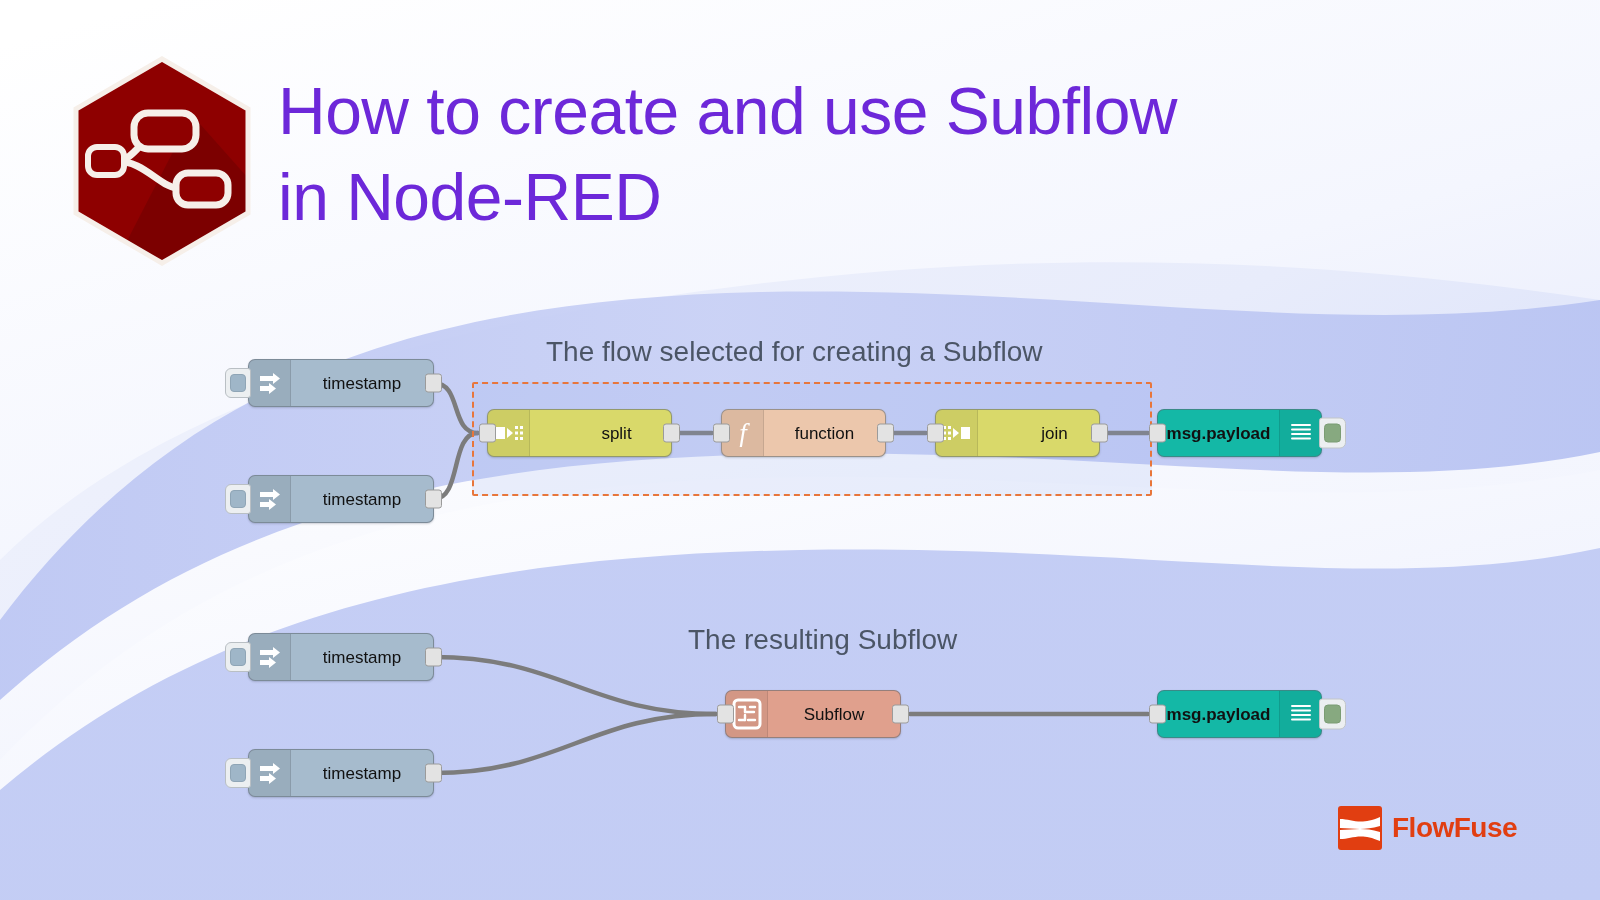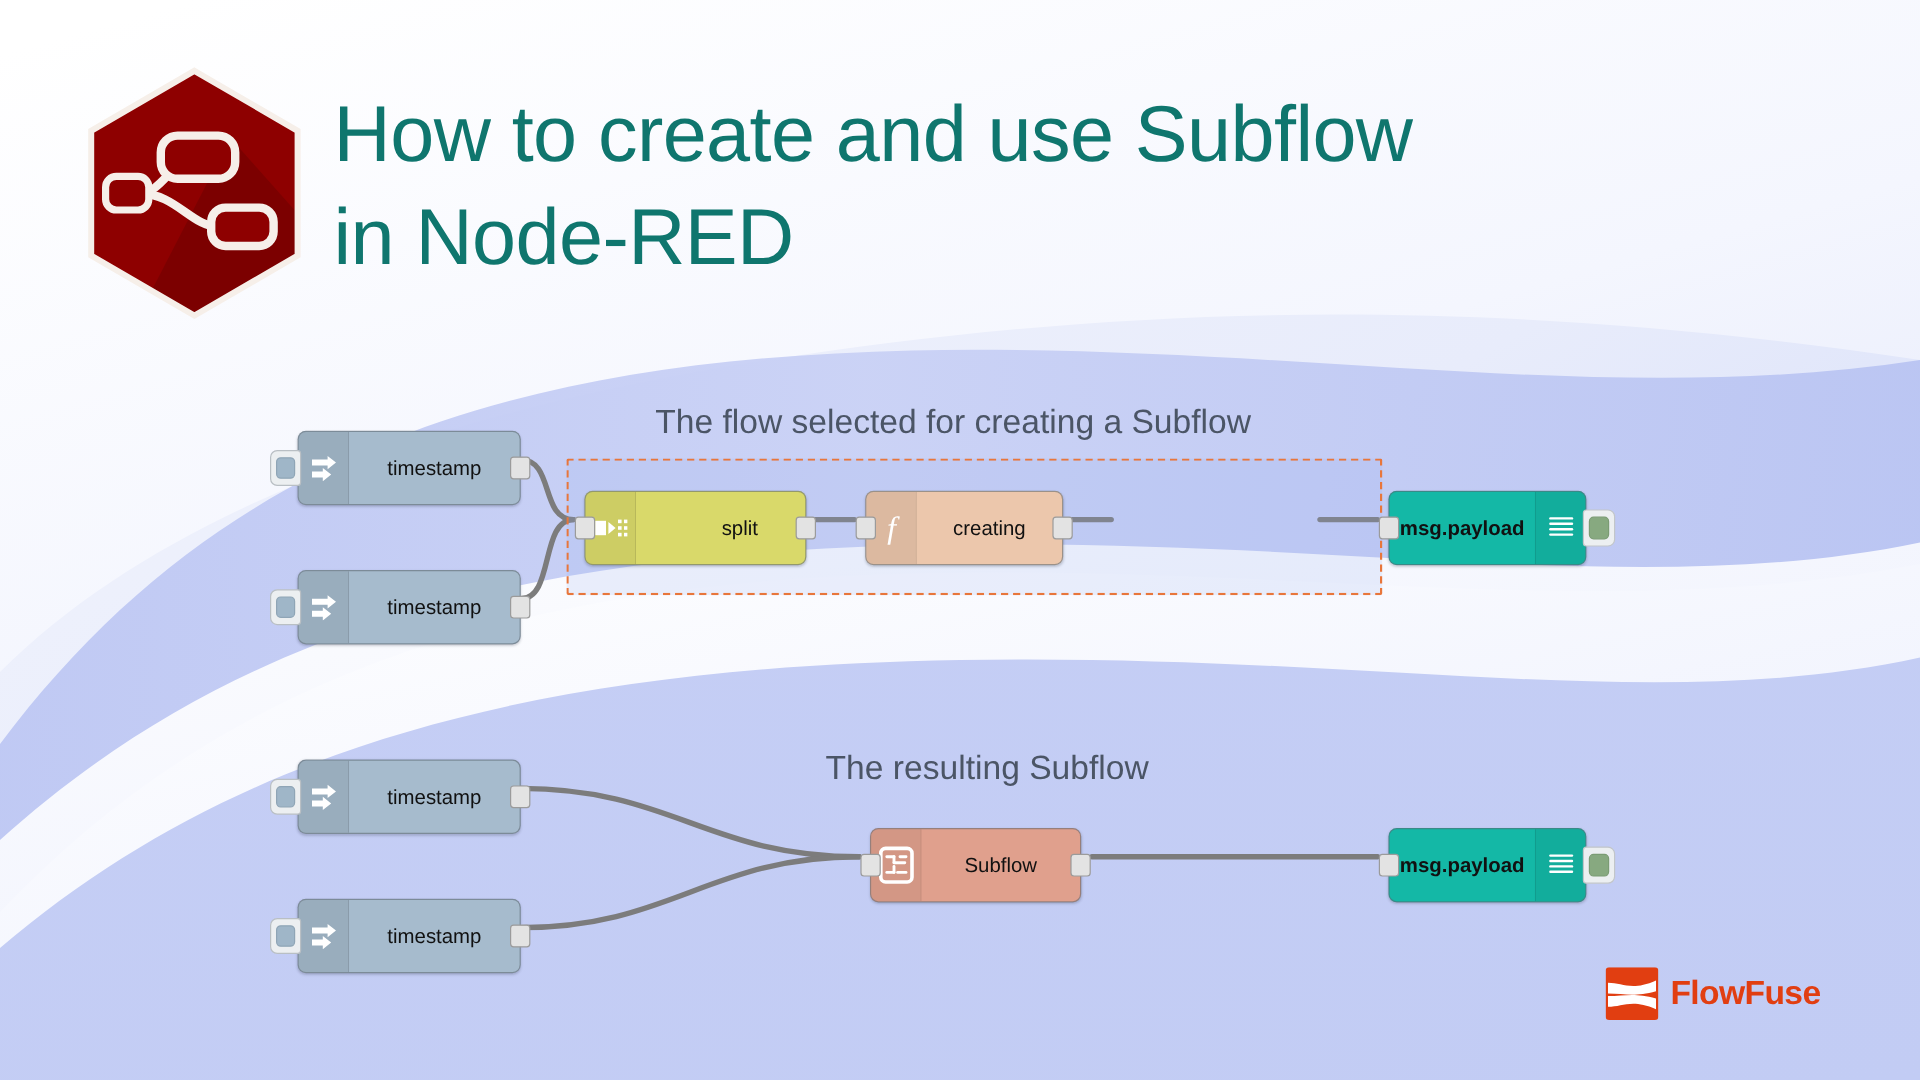--- a/index.html
+++ b/index.html
@@ -20,41 +20,41 @@
 
   
   .logo-hex { position: absolute; left: 72px; top: 55px; width: 180px; height: 212px; }
   .title {
     position: absolute;
     left: 278px; top: 68px;
     width: 1120px;
     font-size: 66px;
     line-height: 86px;
     font-weight: 400;
-    color: #0f766e;
+    color: #6d28d9;
     letter-spacing: -0.5px;
     white-space: pre-line;
   }
 
   
   .caption {
     position: absolute;
     font-size: 28px;
     color: #4b5566;
     white-space: nowrap;
   }
   #caption-1 { left: 546px; top: 336px; }
   #caption-2 { left: 688px; top: 624px; }
 
   
   .wires { position: absolute; inset: 0; width: 1600px; height: 900px; pointer-events: none; }
 
   .nr-node {
     position: absolute;
-    height: 62px;
+    height: 48px;
     border-radius: 7px;
     border: 1px solid rgba(90,100,110,.55);
     display: flex;
     align-items: center;
     box-shadow: 0 1px 2px rgba(40,50,70,.22);
   }
   .nr-node .nr-label {
     flex: 1;
     text-align: center;
     font-size: 17px;
@@ -286,24 +286,43 @@
     <div class="port out"></div>
   </div>
 
   <div class="nr-node n-function" id="func-1" style="left:721px; top:409px; width:165px;">
     <div class="port in"></div>
     <div class="nr-icon-box">
       <svg width="22" height="28" viewBox="0 0 22 28">
         <text x="11" y="23" font-family="'Liberation Serif',serif" font-size="27" font-style="italic" fill="#fff" text-anchor="middle">f</text>
       </svg>
     </div>
-    <div class="nr-label">creating</div>
-    <div class="port out"></div>
-  </div>
-
+    <div class="nr-label">function</div>
+    <div class="port out"></div>
+  </div>
+
+  <div class="nr-node n-join" id="join-1" style="left:935px; top:409px; width:165px;">
+    <div class="port in"></div>
+    <div class="nr-icon-box">
+      <svg width="28" height="20" viewBox="0 0 28 20">
+        <g fill="#fff">
+          <rect x="0" y="3" width="3" height="3"></rect>
+            <rect x="5" y="3" width="3" height="3"></rect>
+          <rect x="0" y="8.5" width="3" height="3"></rect>
+            <rect x="5" y="8.5" width="3" height="3"></rect>
+          <rect x="0" y="14" width="3" height="3"></rect>
+            <rect x="5" y="14" width="3" height="3"></rect>
+        </g>
+        <path d="M10,5 L16,10 L10,15 z" fill="#fff"></path>
+        <rect x="18" y="4" width="9" height="12" fill="#fff"></rect>
+      </svg>
+    </div>
+    <div class="nr-label">join</div>
+    <div class="port out"></div>
+  </div>
 
   <div class="nr-node n-debug" id="debug-1" style="left:1157px; top:409px; width:165px;">
     <div class="port in"></div>
     <div class="nr-label">msg.payload</div>
     <div class="nr-icon-box right">
       <svg width="22" height="20" viewBox="0 0 22 20">
         <g stroke="#fff" stroke-width="2" stroke-linecap="round">
           <line x1="2" y1="2" x2="20" y2="2"></line>
           <line x1="2" y1="6.5" x2="20" y2="6.5"></line>
           <line x1="2" y1="11" x2="20" y2="11"></line>

